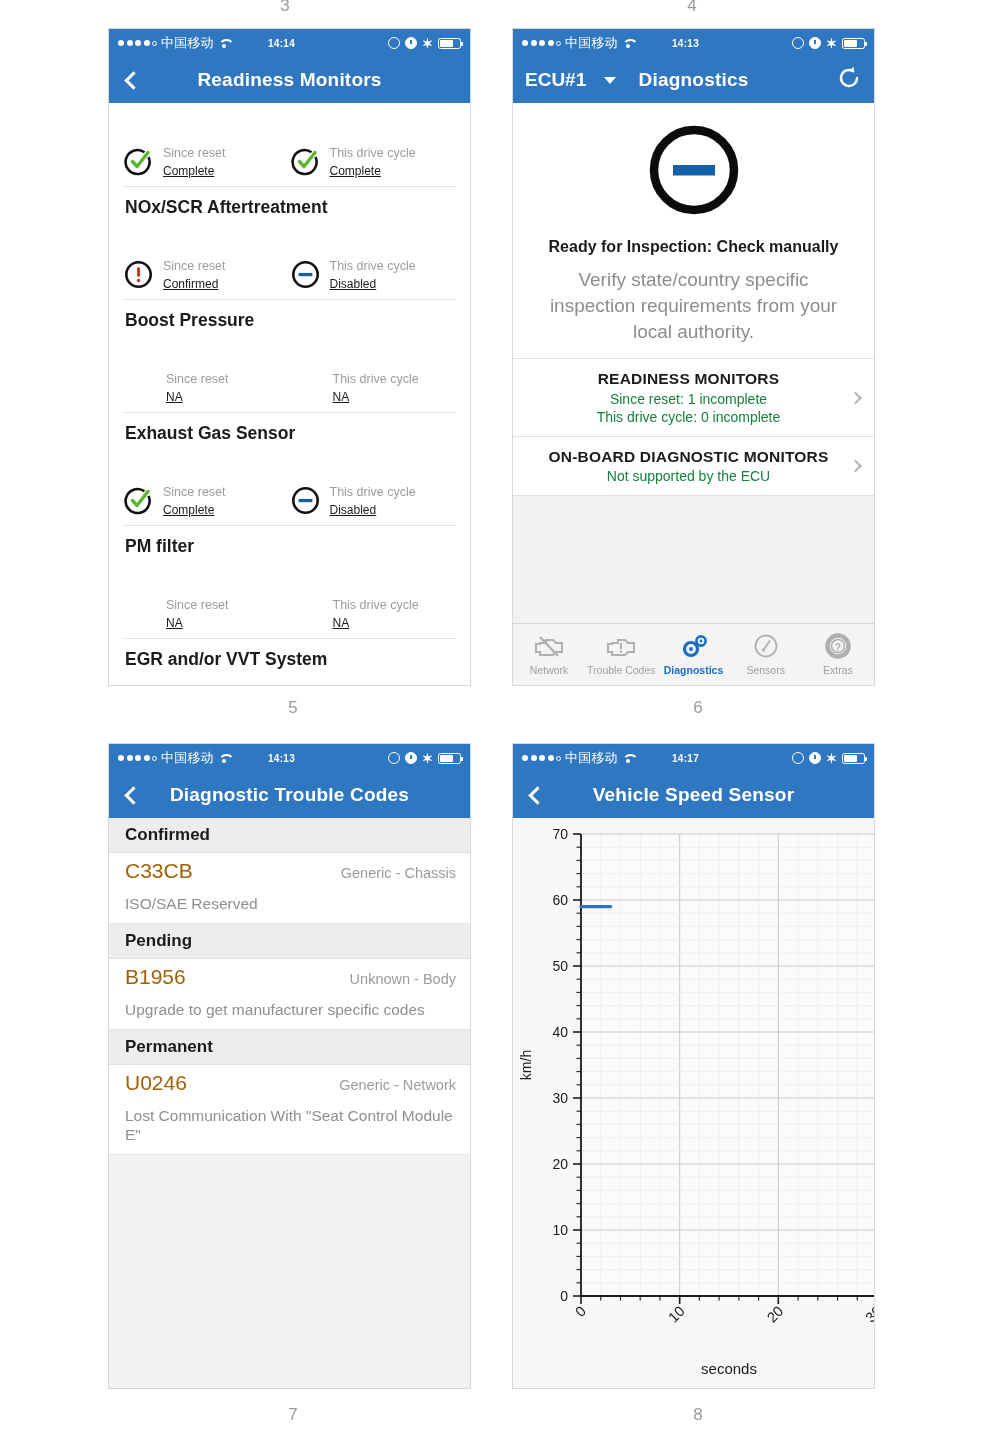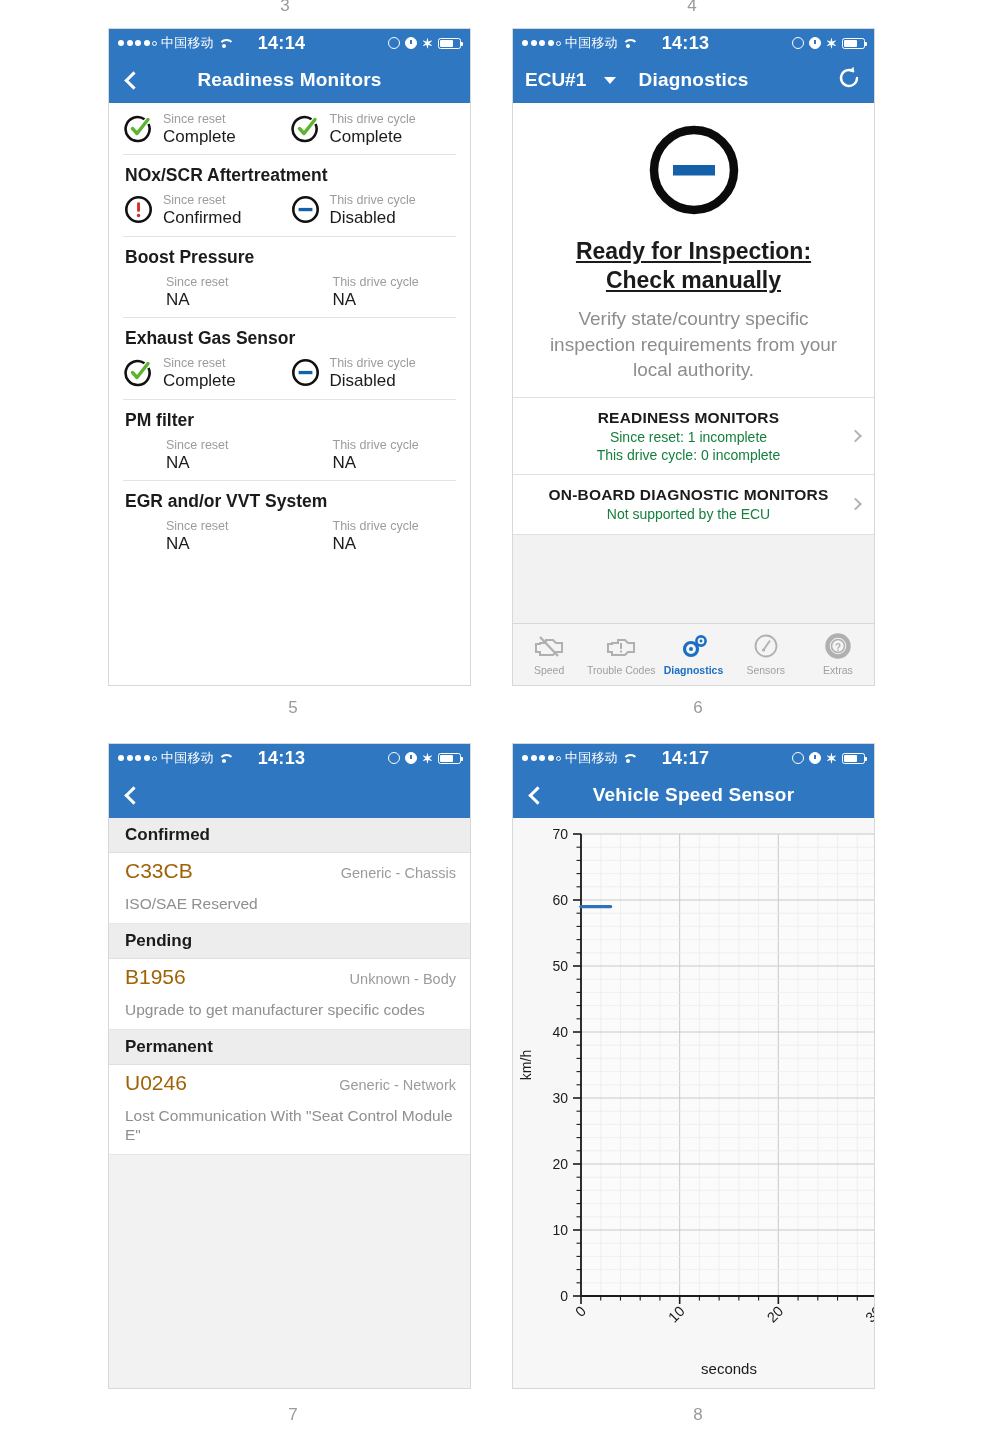--- a/index.html
+++ b/index.html
@@ -60,21 +60,21 @@
     border:2.2px solid #fff; border-radius:50%;
     clip-path: polygon(50% 50%, 0% 0%, 100% 0%);
     transform: rotate(0deg);
   }
   .wifi::after{
     content:""; position:absolute; left:4.5px; top:6px; width:4px; height:4px;
     background:#fff; border-radius:50%;
   }
   .sb-time {
     position: absolute; left: 0; right: 16px; text-align: center;
-    font-size: 18px; font-weight: bold; letter-spacing: .3px;
+    font-size: 10px; font-weight: bold; letter-spacing: .3px;
   }
   .sb-right {
     margin-left: auto; display: flex; align-items: center; gap: 5px; z-index:2;
   }
   .ic-lock, .ic-alarm {
     width: 12px; height: 12px; border-radius: 50%;
     border: 1.6px solid #ffffff; position: relative;
   }
   .ic-alarm { background: #ffffff; }
   .ic-alarm::after{
@@ -113,35 +113,35 @@
     border-top: 7px solid #fff;
   }
   .refresh-btn { margin-left: auto; z-index: 2; }
 
   
   .rm-list { background: #fff; }
   .rm-item { padding: 6px 0 7px 0; border-bottom: 1px solid #e3e3e3; margin: 0 14px; }
   .rm-item:last-child { border-bottom: none; }
   .rm-title { font-size: 17.5px; font-weight: bold; color: #1b1b1b; padding: 4px 0 4px 2px; }
   .rm-cols { display: flex; }
-  .rm-col { width: 50%; display: flex; align-items: center; gap: 9px; }
+  .rm-col { width: 50%; display: flex; align-items: center; gap: 9px; margin-top: 34px; }
   .rm-col.na { padding-left: 43px; }
   .rm-lbl { font-size: 12.5px; color: #9c9c9c; line-height: 1.15; }
-  .rm-val { font-size: 17px; color: #1b1b1b; line-height: 1.2; }
+  .rm-val { font-size: 12px; color: #1b1b1b; line-height: 1.2; text-decoration: underline; }
 
   
   .sicon { width: 31px; height: 31px; flex: 0 0 31px; position: relative; }
   .sicon svg { display: block; }
 
   
   .diag-body { display: flex; flex-direction: column; height: calc(100% - 74px); }
   .big-circle { display: flex; justify-content: center; padding: 18px 0 14px; }
   .diag-head {
-    font-size: 23px; font-weight: bold; color: #1b1b1b;
-    text-align: center; line-height: 1.28; padding: 0 30px; text-decoration: underline;
+    font-size: 16px; font-weight: bold; color: #1b1b1b;
+    text-align: center; line-height: 1.28; padding: 0 30px;
   }
   .diag-sub {
     font-size: 19px; color: #8d8d8d; text-align: center;
     line-height: 1.35; padding: 10px 24px 14px;
   }
   .diag-row {
     border-top: 1px solid #e0e0e0; padding: 10px 26px 10px 16px;
     position: relative; text-align: center;
   }
   .diag-row-title { font-size: 15.5px; font-weight: bold; color: #1b1b1b; letter-spacing:.2px; line-height:1.3;}
@@ -435,21 +435,21 @@
       </div>
 
       <div class="diag-filler"></div>
 
       <div class="tabbar">
         <div class="tab">
           <svg width="34" height="26" viewBox="0 0 34 26">
               <path d="M4 11 L4 19 L8 19 L8 22 L21 22 L24 19 L30 19 L30 10 L24 10 L21 7 L14 7 L14 10 L8 10 L8 11 Z" fill="none" stroke="#b0b0b0" stroke-width="2"></path>
               <path d="M8 4 L26 23" stroke="#b0b0b0" stroke-width="2.4"></path>
             </svg>
-          <span class="tlabel">Speed</span>
+          <span class="tlabel">Network</span>
         </div>
         <div class="tab">
           <svg width="34" height="26" viewBox="0 0 34 26">
               <path d="M4 11 L4 19 L8 19 L8 22 L21 22 L24 19 L30 19 L30 10 L24 10 L21 7 L14 7 L14 10 L8 10 L8 11 Z" fill="none" stroke="#b0b0b0" stroke-width="2"></path>
               <rect x="16" y="10" width="2" height="6" fill="#b0b0b0"></rect>
               <rect x="16" y="17.5" width="2" height="2" fill="#b0b0b0"></rect>
             </svg>
           <span class="tlabel">Trouble Codes</span>
         </div>
         <div class="tab active">
@@ -501,20 +501,21 @@
         <span class="ic-alarm"></span>
         <span class="ic-bt">✶</span>
         <span class="battery">
             <span></span>
           </span>
       </div>
     </div>
 
     <div class="navbar">
       <div class="back-chevron"></div>
+      <div class="nav-title">Diagnostic Trouble Codes</div>
     </div>
 
     <div class="p7-body">
       <div class="dtc-section">Confirmed</div>
       <div class="dtc-entry">
         <div class="dtc-top">
           <span class="dtc-code">C33CB</span>
           <span class="dtc-cat">Generic - Chassis</span>
         </div>
         <div class="dtc-desc">ISO/SAE Reserved</div>

